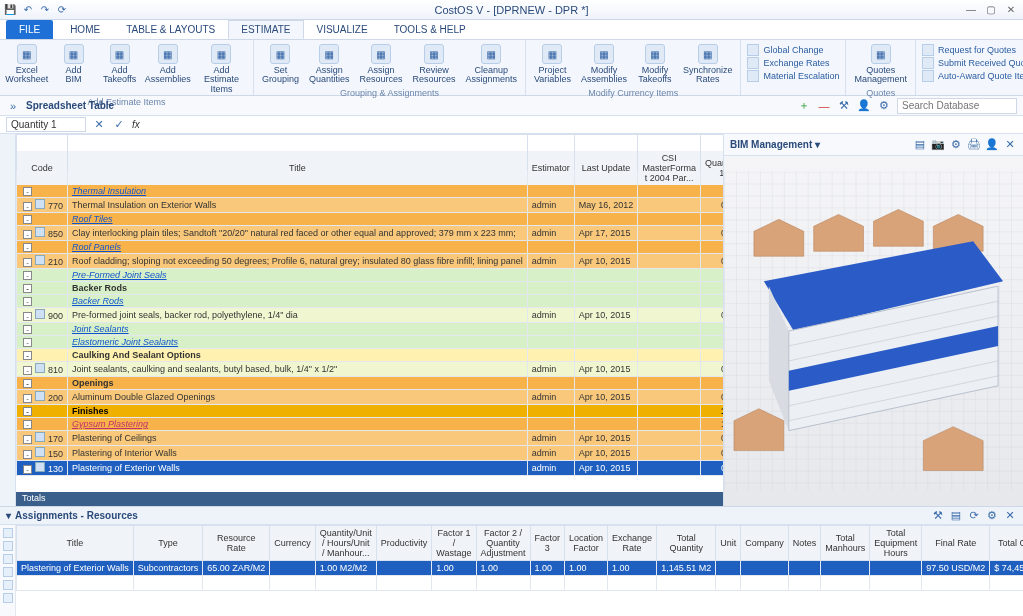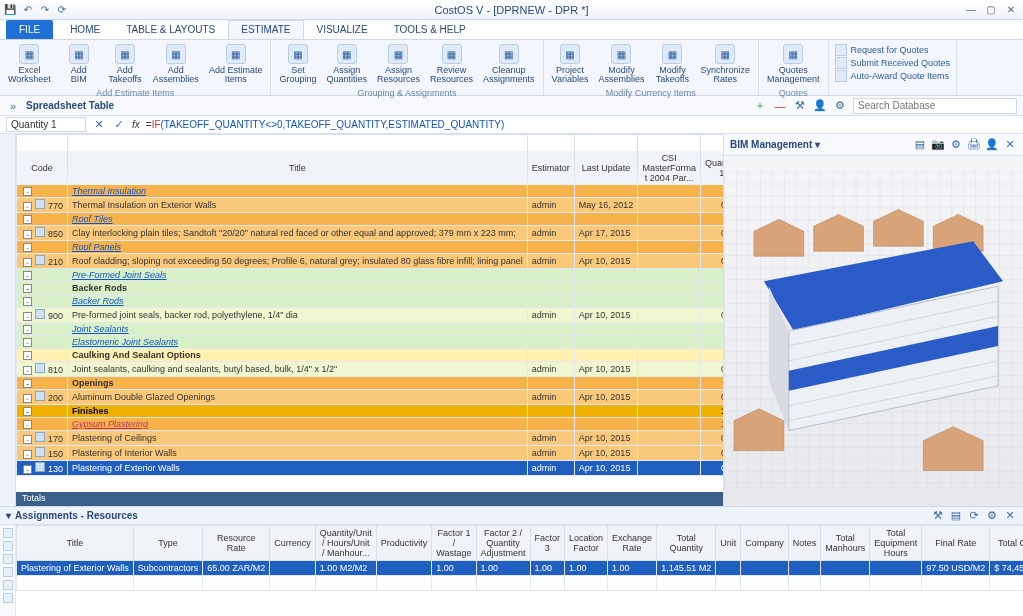--- a/index.html
+++ b/index.html
@@ -21,21 +21,21 @@
 .ribbtn .ico { width:20px; height:20px; background:#e0eaf6; border:1px solid #b8cde8; border-radius:3px; display:flex; align-items:center; justify-content:center; font-size:10px; color:#2a5ca0;}
 .ribbtn .lbl { font-size:9px; color:#2a4a7a; text-align:center; line-height:1.05; margin-top:2px; white-space:pre-line;}
 .ribgroup .caption { font-size:9px; color:#6c86aa; text-align:center; padding:1px 0;}
 .riblist { display:flex; flex-direction:column; gap:1px; font-size:9px; color:#2a5ca0; }
 .riblist div { display:flex; align-items:center; gap:4px; white-space:nowrap;}
 .riblist .ic { width:12px; height:12px; background:#e0eaf6; border:1px solid #b8cde8; display:inline-block;}
 .toolbar2 { height:20px; background:#f7f9fc; border-bottom:1px solid #d7e0ee; display:flex; align-items:center; padding:0 6px; justify-content:space-between;}
 .toolbar2 .left { display:flex; align-items:center; gap:6px;}
 .toolbar2 .right { display:flex; align-items:center; gap:6px;}
 .toolbar2 .sheet-title { font-size:10px; font-weight:bold; color:#2a4a7a; }
-.search { width:164px; height:16px; border:1px solid #cfd8e6; font-size:10px; padding:0 4px; color:#888;}
+.search { width:120px; height:16px; border:1px solid #cfd8e6; font-size:10px; padding:0 4px; color:#888;}
 .tbico { width:14px; height:14px; display:inline-flex; align-items:center; justify-content:center; font-size:11px; color:#3a6aa8;}
 .tbico.green{color:#2a9a2a;}
 .tbico.red{color:#c33;}
 .fx-row { height:18px; border-bottom:1px solid #d7e0ee; display:flex; align-items:center; padding:0 6px; gap:6px; font-size:10px;}
 .fx-row .cellname { width:80px; border:1px solid #cfd8e6; padding:1px 4px; background:#fff;}
 .fx-row .fx { font-family:Consolas,monospace; }
 .fx-row .fx .eq{color:#333;} .fx-row .fx .fn{color:#c33;} .fx-row .fx .ar{color:#1155cc;}
 .mainarea { display:flex; height:calc(616px - 20px - 20px - 56px - 20px - 18px - 110px); }
 .leftrail { width:16px; background:#eef3fa; border-right:1px solid #d7e0ee; display:flex; flex-direction:column; align-items:center; gap:2px; padding-top:4px; font-size:9px; color:#3a6aa8; writing-mode:vertical-rl; }
 .gridwrap { flex:1; display:flex; flex-direction:column; overflow:hidden;}
@@ -186,20 +186,27 @@
 Takeoffs</div>
         </div>
         <div class="ribbtn">
           <div class="ico">▦</div>
           <div class="lbl">Synchronize
 Rates</div>
         </div>
       </div>
     <div class="caption">Modify Currency Items</div>
   </div>
+  <div class="ribgroup" style="padding-top:4px;">
+    <div class="riblist" id="rg3list">
+        <div><span class="ic"></span>Global Change</div>
+        <div><span class="ic"></span>Exchange Rates</div>
+        <div><span class="ic"></span>Material Escalation</div>
+      </div>
+  </div>
   <div class="ribgroup">
     <div class="items" id="rg4items">
         <div class="ribbtn">
           <div class="ico">▦</div>
           <div class="lbl">Quotes
 Management</div>
         </div>
       </div>
     <div class="caption">Quotes</div>
   </div>
@@ -225,23 +232,20 @@
     <span class="tbico">⚙</span>
     <input class="search" placeholder="Search Database" style="">
   </div>
 </div>
 
 <div class="fx-row">
   <span class="cellname">Quantity 1</span>
   <span class="tbico">✕</span>
   <span class="tbico">✓</span>
   <span style="font-style:italic;">fx</span>
-  <span class="fx">
-    <span class="eq">=</span><span class="fn">IF</span><span class="ar">(TAKEOFF_QUANTITY&lt;&gt;0,TAKEOFF_QUANTITY,ESTIMATED_QUANTITY)</span>
-  </span>
 </div>
 
 <div class="mainarea">
   <div class="leftrail">
     
   </div>
   <div class="gridwrap">
     <div class="grid">
       <table class="sp" id="sp">
           <thead>

